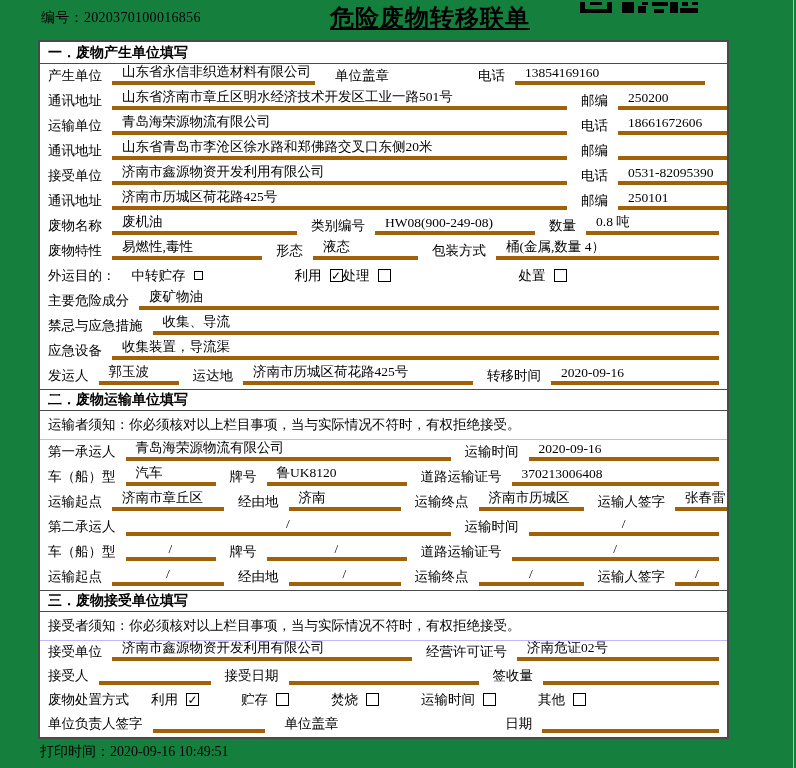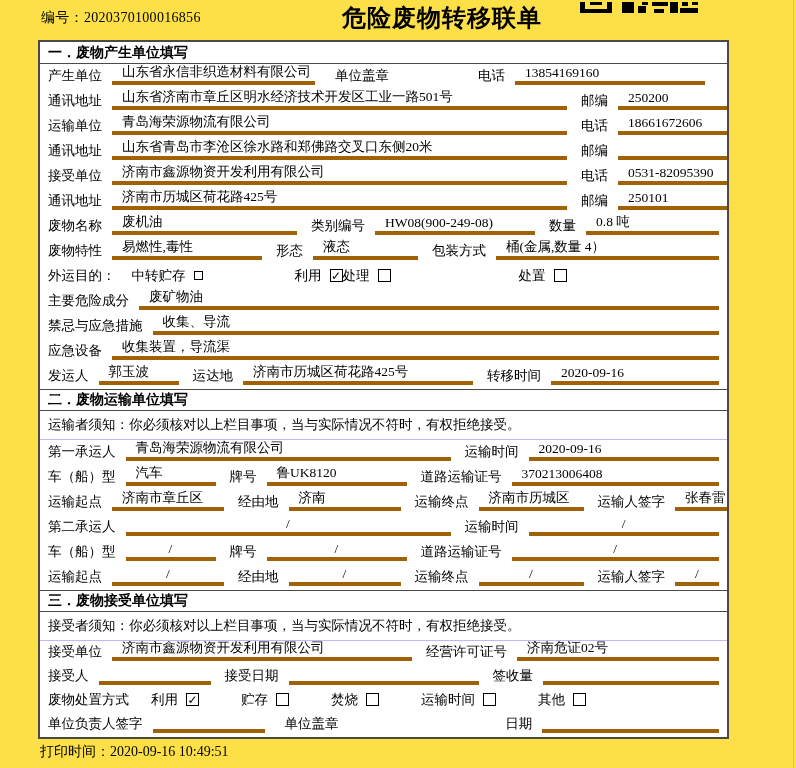--- a/index.html
+++ b/index.html
@@ -1,25 +1,25 @@
 <!DOCTYPE html>
 <html><head>
 <meta charset="utf-8">
 <style>
   * { margin:0; padding:0; box-sizing:border-box; }
   html,body { background:#fff; }
   .page {
-    position:relative; width:796px; height:768px; background:#fde047;
+    position:relative; width:796px; height:768px; background:#15803d;
     font-family:"Liberation Serif","DejaVu Serif",serif; color:#000;
     overflow:hidden;
   }
   .serial { position:absolute; left:41px; top:9px; font-size:14px; letter-spacing:.3px; }
   .doc-title {
-    position:absolute; left:342px; top:2px; font-size:24px; font-weight:bold;
-    font-family:"Liberation Sans","DejaVu Sans",sans-serif; letter-spacing:1px;
+    position:absolute; left:330px; top:2px; font-size:24px; font-weight:bold;
+    font-family:"Liberation Sans","DejaVu Sans",sans-serif; letter-spacing:1px;text-decoration:underline;
   }
   .qr-frag { position:absolute; left:580px; top:0; }
   .page-edge { position:absolute; right:2px; top:0; bottom:0; width:1px; background:#bdbdbd; }
 
   .form-table {
     position:absolute; left:38px; top:40px; width:691px;
     border:2px solid #4a4a4a; background:#fff;
   }
   .sec-header {
     font-family:"Liberation Sans","DejaVu Sans",sans-serif;

